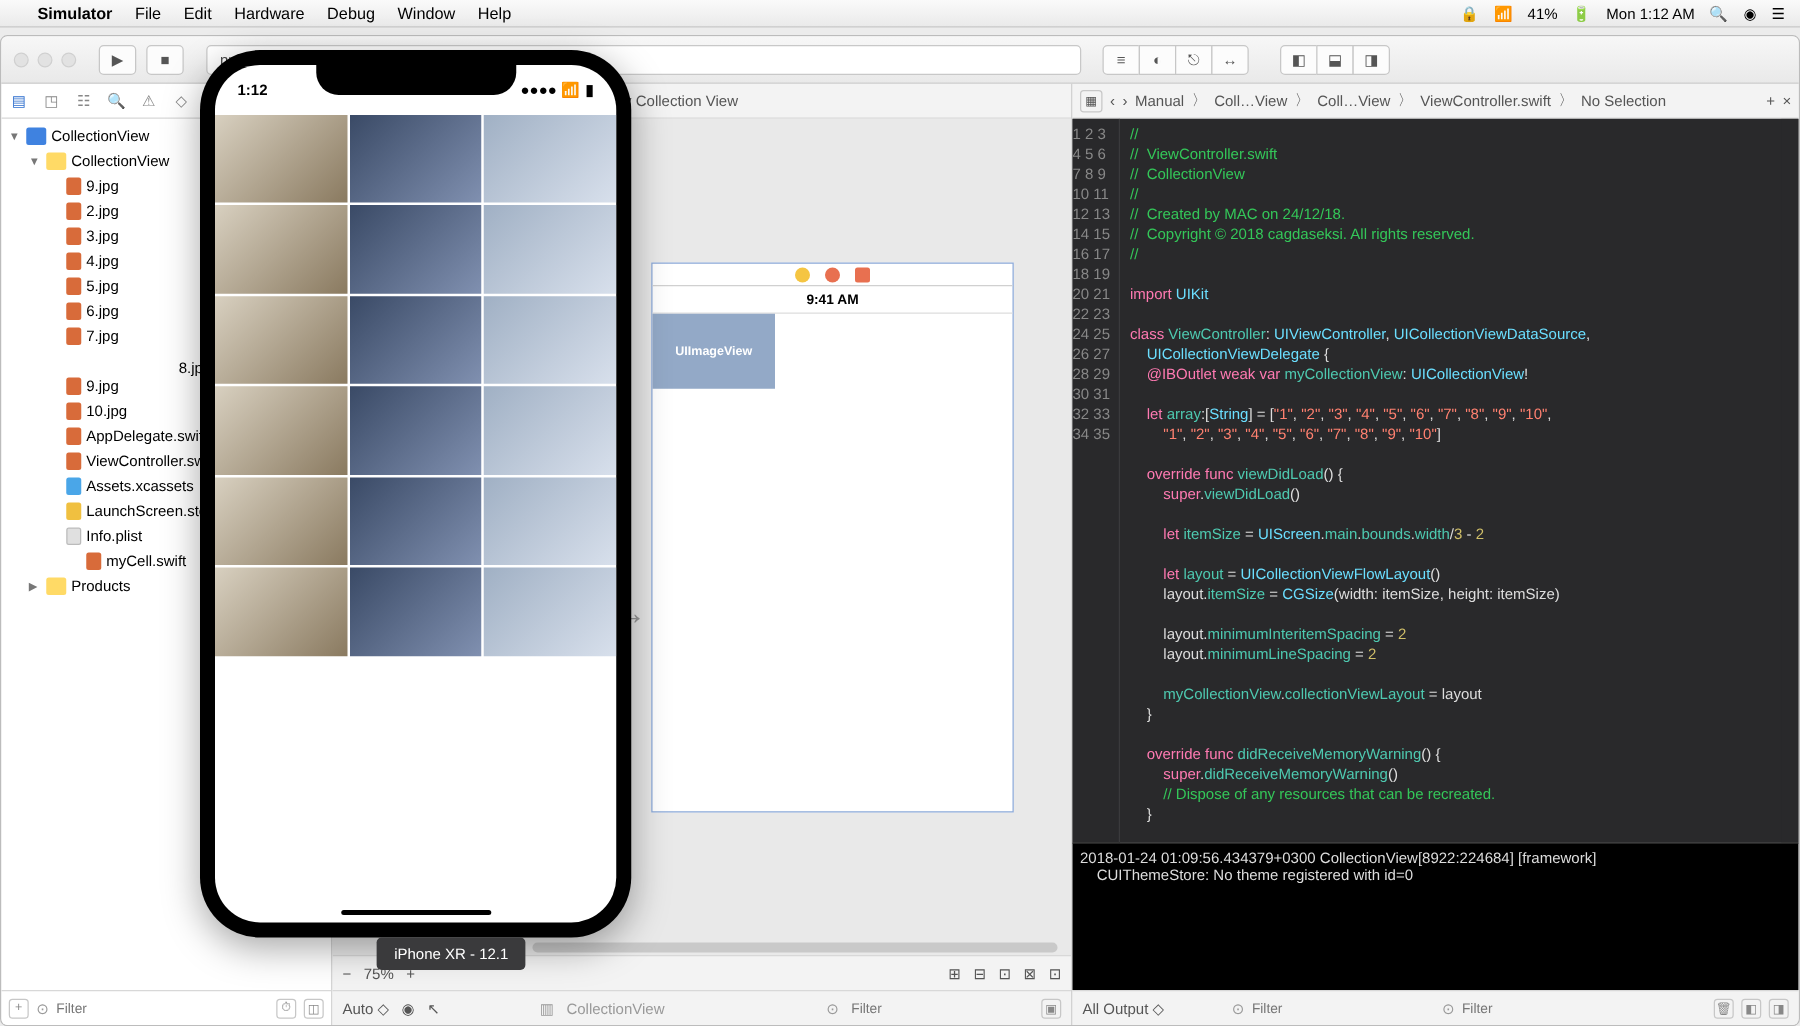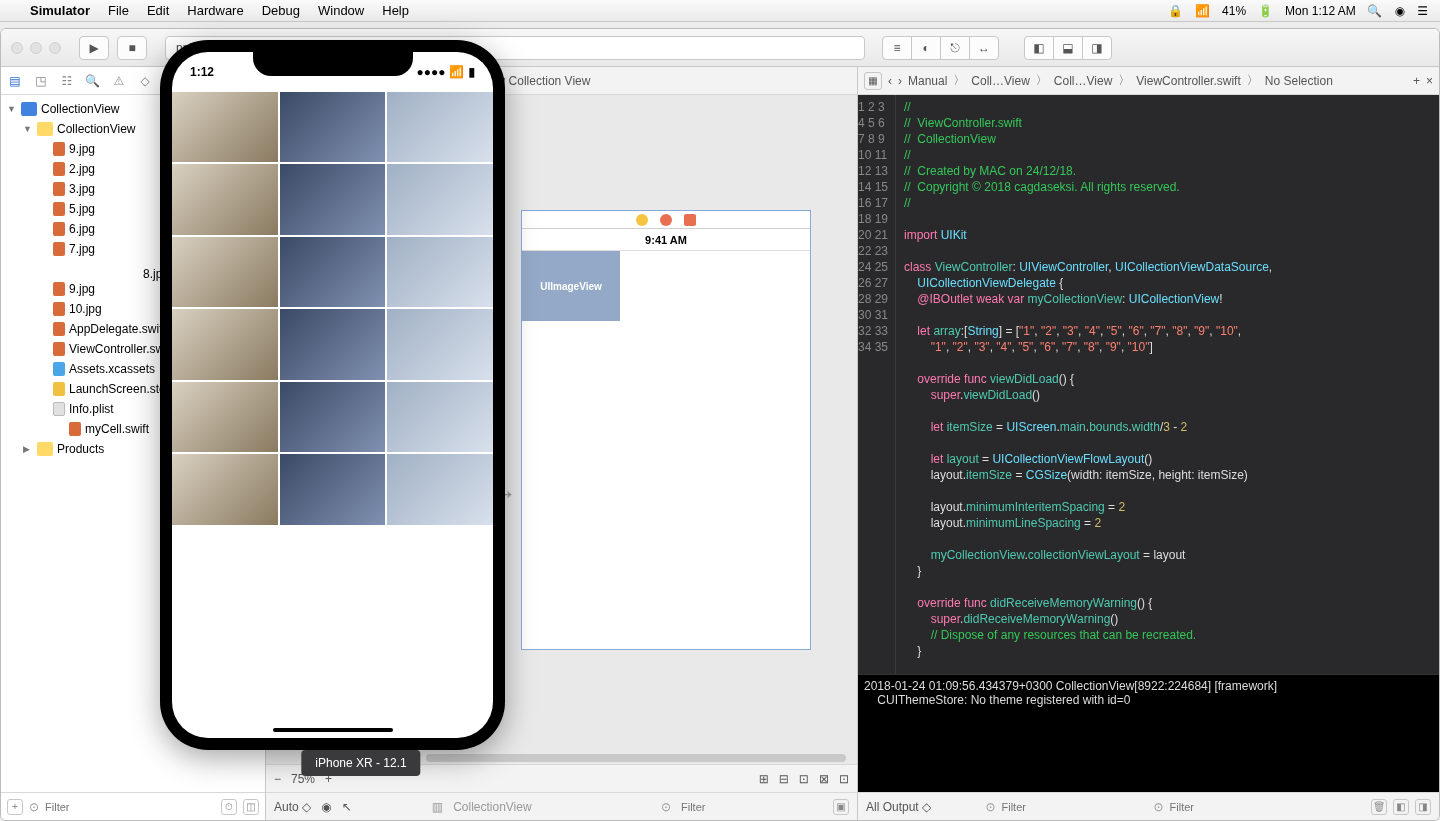--- a/index.html
+++ b/index.html
@@ -52,21 +52,21 @@
 
 .center { flex:1; display:flex; flex-direction:column; background:#ececec; min-width:0; }
 .jumpbar { height:28px; background:#f3f3f3; border-bottom:1px solid #d8d8d8; display:flex; align-items:center; padding:0 6px; gap:4px; font-size:11px; color:#555; overflow:hidden; white-space:nowrap;}
 .jumpbar .seg { padding:0 4px; }
 .jumpbar .sep { color:#bbb; }
 .ibcanvas { flex:1; position:relative; background:#e9e9e9; overflow:hidden; }
 .device { position:absolute; left:255px; top:115px; width:290px; height:440px; background:#fff; border:1px solid #8aa8d8; }
 .device-top { height:18px; border-bottom:1px solid #d0d0d0; display:flex; align-items:center; justify-content:center; gap:12px;}
 .device-top .b{width:12px;height:12px;border-radius:50%;}
 .statusb { height:22px; border-bottom:1px solid #ddd; display:flex; align-items:center; justify-content:center; font-size:11px; font-weight:600;}
-.imgview { position:absolute; left:0; top:40px; width:98px; height:70px; background:#93a9c7; color:#fff; display:flex; align-items:center; justify-content:center; font-size:10px; font-weight:600;}
+.imgview { position:absolute; left:0; top:40px; width:98px; height:60px; background:#93a9c7; color:#fff; display:flex; align-items:center; justify-content:center; font-size:10px; font-weight:600;}
 .arrow { position:absolute; left:225px; top:380px; font-size:26px; color:#999;}
 .ibscroll { position:absolute; bottom:28px; left:0; right:0; height:10px; }
 .ibscroll .thumb{position:absolute;left:160px;width:420px;height:8px;background:#c9c9c9;border-radius:4px;}
 .ibbottom { position:absolute; bottom:0; left:0; right:0; height:28px; background:#f3f3f3; border-top:1px solid #d8d8d8; display:flex; align-items:center; padding:0 8px; gap:10px; font-size:11px; color:#555;}
 .ibbottom .sp{flex:1}
 .dockbar { height:28px; background:#f3f3f3; border-top:1px solid #d8d8d8; display:flex; align-items:center; padding:0 8px; gap:10px; font-size:11px; color:#555;}
 .dockbar input{flex:1;border:none;background:transparent;font-size:11px;outline:none;}
 
 
 .rightcol { width:582px; display:flex; flex-direction:column; border-left:1px solid #c8c8c8; }
@@ -180,20 +180,25 @@
           </div>
           <div class="row" style="padding-left: 38px;">
             <span class="disc"></span>
             <span class="icn jpg"></span>
             <span>2.jpg</span>
           </div>
           <div class="row" style="padding-left: 38px;">
             <span class="disc"></span>
             <span class="icn jpg"></span>
             <span>3.jpg</span>
+          </div>
+          <div class="row" style="padding-left: 38px;">
+            <span class="disc"></span>
+            <span class="icn jpg"></span>
+            <span>4.jpg</span>
           </div>
           <div class="row" style="padding-left: 38px;">
             <span class="disc"></span>
             <span class="icn jpg"></span>
             <span>5.jpg</span>
           </div>
           <div class="row" style="padding-left: 38px;">
             <span class="disc"></span>
             <span class="icn jpg"></span>
             <span>6.jpg</span>

